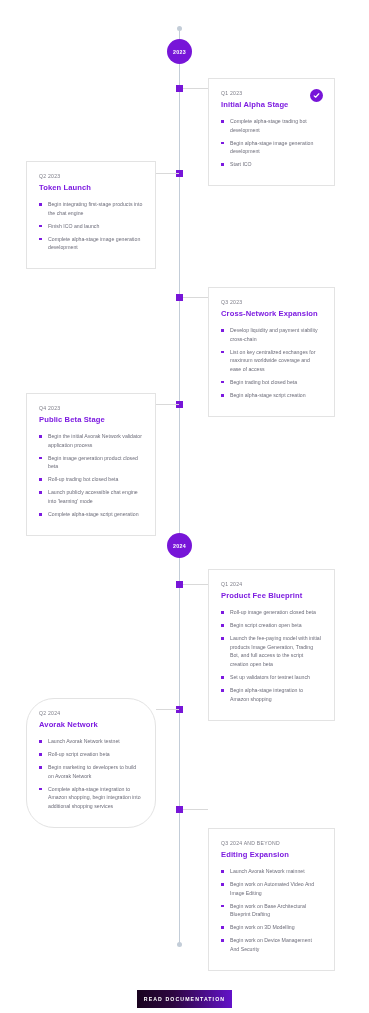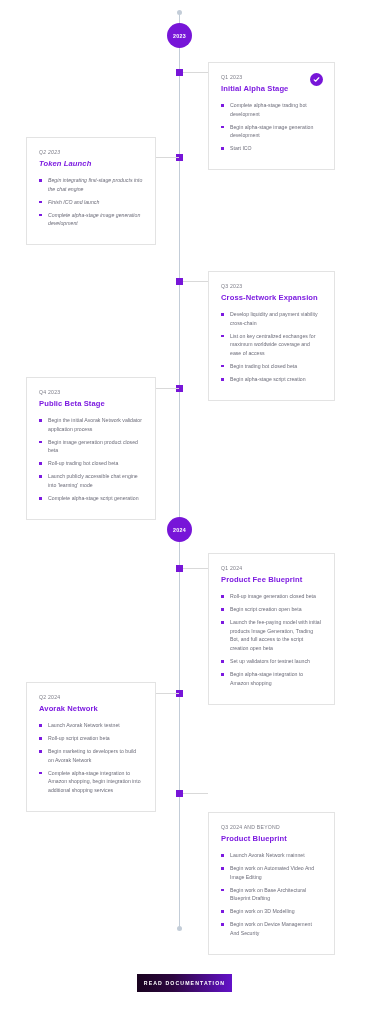--- a/index.html
+++ b/index.html
@@ -10,20 +10,21 @@
     background: #ffffff;
     font-family: "Liberation Sans", sans-serif;
     overflow: hidden;
     position: relative;
   }
 
   #roadmap {
     position: relative;
     width: 369px;
     height: 849px;
+    margin-top: 16px;
   }
 
   
   .spine {
     position: absolute;
     left: 179px;
     top: 12px;
     width: 1.4px;
     height: 918px;
     background: #c3cdd8;
@@ -186,21 +187,21 @@
           <li>Complete alpha-stage trading bot development</li>
           <li>Begin alpha-stage image generation development</li>
           <li>Start ICO</li>
         </ul>
         <div class="check-badge">
           <svg viewBox="0 0 24 24" fill="none" stroke="#ffffff" stroke-width="4" stroke-linecap="round" stroke-linejoin="round">
             <polyline points="4,13 9,18 20,6"></polyline>
           </svg>
         </div>
       </div>
-      <div class="card left" style="top: 137px; font-style: italic;">
+      <div class="card left" style="top: 145px;">
         <div class="card-quarter">Q2 2023</div>
         <div class="card-title">Token Launch</div>
         <ul class="card-list">
           <li>Begin integrating first-stage products into the chat engine</li>
           <li>Finish ICO and launch</li>
           <li>Complete alpha-stage image generation development</li>
         </ul>
       </div>
       <div class="card right" style="top: 271px;">
         <div class="card-quarter">Q3 2023</div>
@@ -227,33 +228,33 @@
         <div class="card-quarter">Q1 2024</div>
         <div class="card-title">Product Fee Blueprint</div>
         <ul class="card-list">
           <li>Roll-up image generation closed beta</li>
           <li>Begin script creation open beta</li>
           <li>Launch the fee-paying model with initial products Image Generation, Trading Bot, and full access to the script creation open beta</li>
           <li>Set up validators for testnet launch</li>
           <li>Begin alpha-stage integration to Amazon shopping</li>
         </ul>
       </div>
-      <div class="card left" style="top: 682px;">
+      <div class="card left" style="top: 682px; border-radius: 28px;">
         <div class="card-quarter">Q2 2024</div>
         <div class="card-title">Avorak Network</div>
         <ul class="card-list">
           <li>Launch Avorak Network testnet</li>
           <li>Roll-up script creation beta</li>
           <li>Begin marketing to developers to build on Avorak Network</li>
           <li>Complete alpha-stage integration to Amazon shopping, begin integration into additional shopping services</li>
         </ul>
       </div>
       <div class="card right" style="top: 812px;">
         <div class="card-quarter">Q3 2024 AND BEYOND</div>
-        <div class="card-title">Product Blueprint</div>
+        <div class="card-title">Editing Expansion</div>
         <ul class="card-list">
           <li>Launch Avorak Network mainnet</li>
           <li>Begin work on Automated Video And Image Editing</li>
           <li>Begin work on Base Architectural Blueprint Drafting</li>
           <li>Begin work on 3D Modelling</li>
           <li>Begin work on Device Management And Security</li>
         </ul>
       </div>
     </div>
 

